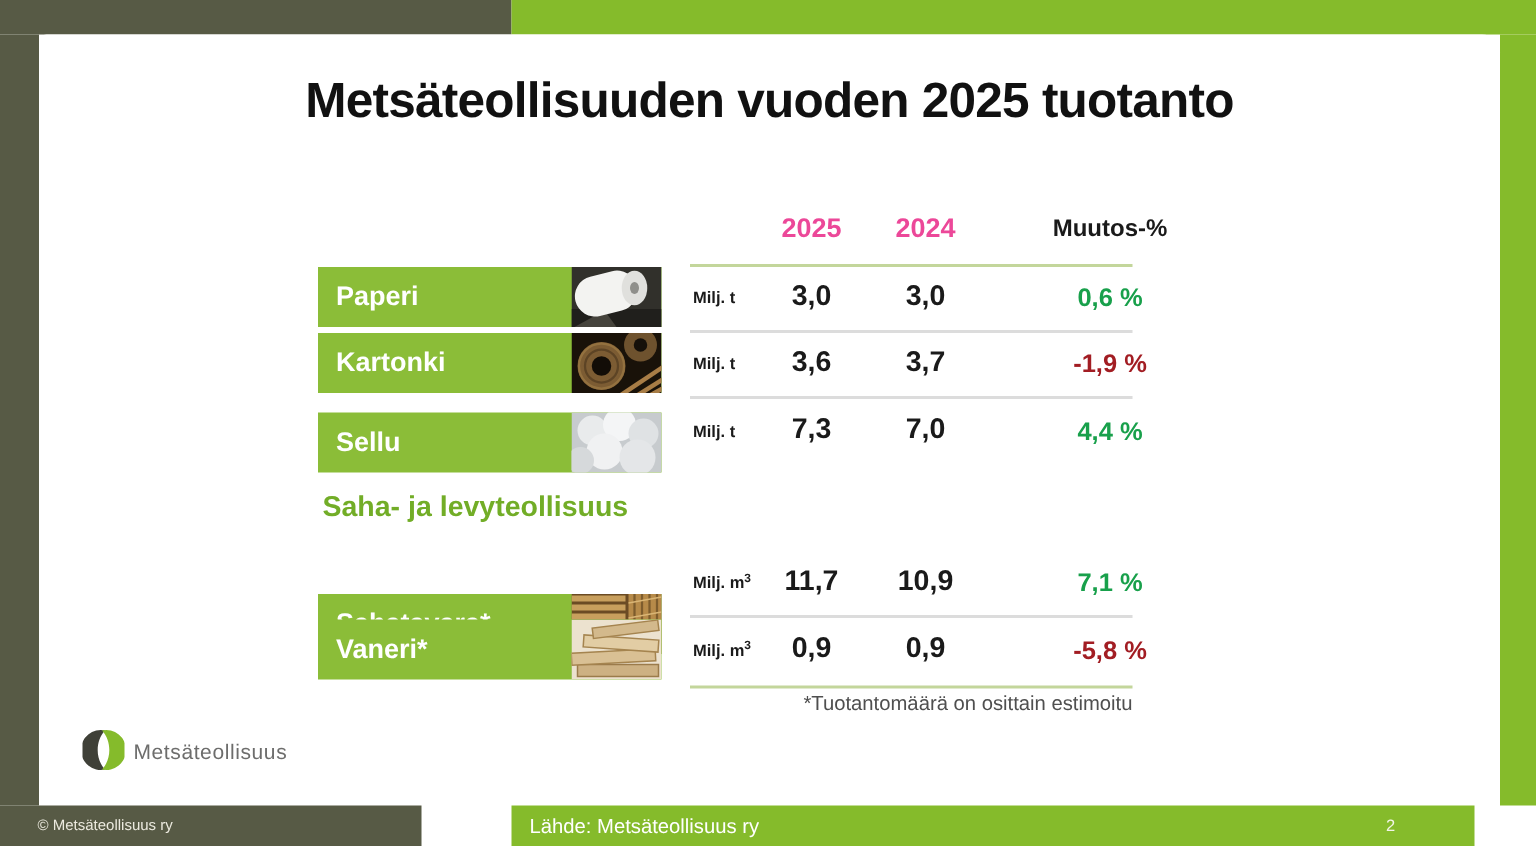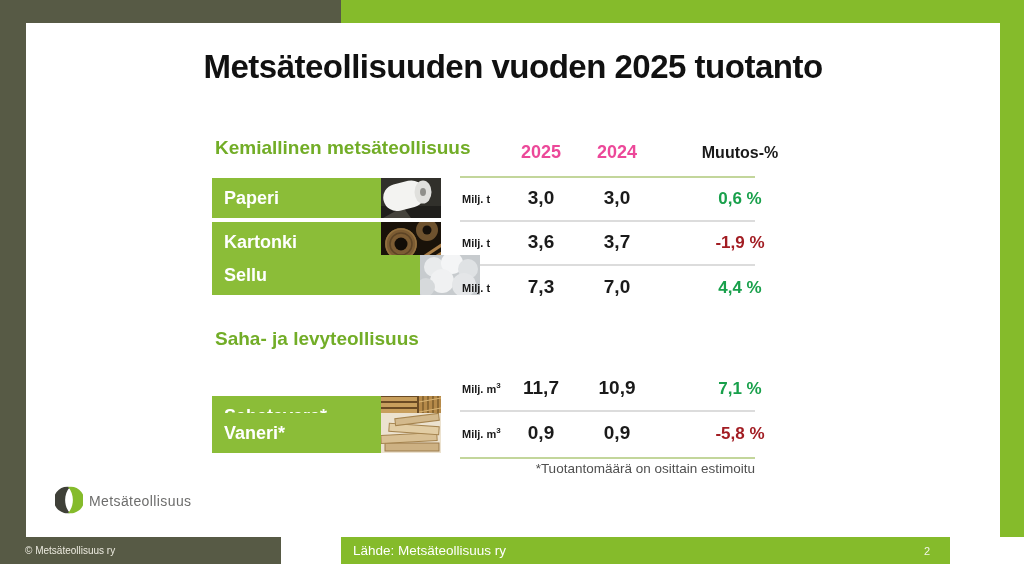--- a/index.html
+++ b/index.html
@@ -18,21 +18,21 @@
     left:26px;top:23px;width:974px;height:514px;background:#ffffff;
     border-radius:5px 12px 12px 5px;
   }
   
   .footer-left{
     left:0;top:537px;width:281px;height:27px;background:#575a45;
     color:#eceadf;font-size:10px;line-height:27px;padding-left:25px;box-sizing:border-box;
   }
   .footer-right{
     left:341px;top:537px;width:609px;height:27px;background:#85bb2b;
-    color:#ffffff;font-size:13.5px;line-height:27px;
+    color:#ffffff;font-size:13.5px;line-height:27px;padding-left:33px;
   }
   .footer-source{position:absolute;left:12px;top:0;}
   .footer-page{position:absolute;left:583px;top:1px;font-size:11px;color:#f2f5e8;}
   
   .title{
     left:0;top:25px;width:974px;text-align:center;
     font-size:33px;font-weight:bold;color:#111111;letter-spacing:-0.5px;
   }
   
   .sec-heading{
@@ -86,21 +86,20 @@
 
 <div class="abs topbar-left"></div>
 <div class="abs topbar-right"></div>
 <div class="abs left-edge"></div>
 <div class="abs right-edge"></div>
 
 <div class="abs card">
 
   <div class="abs title">Metsäteollisuuden vuoden 2025 tuotanto</div>
 
-  <div class="abs sec-heading" style="top:114px;">Kemiallinen metsäteollisuus</div>
   <div class="abs grid-row col-headers">
     <span class="c1">2025</span>
     <span class="c2">2024</span>
     <span class="c3">Muutos-%</span>
   </div>
   <div class="abs line-green" style="top:153px;"></div>
 
   <div class="abs bar" style="top:155px;">
     <span class="bar-label">Paperi</span>
     <span class="bar-img">
@@ -144,21 +143,21 @@
     </span>
   </div>
   <div class="abs grid-row vals" style="top:199px;">
     <span class="unit"><span>Milj. t</span><sup></sup></span>
     <span class="c1">3,6</span>
     <span class="c2">3,7</span>
     <span class="c3 chg-down">-1,9 %</span>
   </div>
   <div class="abs line-gray" style="top:241px;"></div>
 
-  <div class="abs bar" style="top:232px;padding-left:39px;">
+  <div class="abs bar" style="top:252px;">
     <span class="bar-label">Sellu</span>
     <span class="bar-img">
       <svg viewBox="0 0 60 40" width="60" height="40">
         <rect width="60" height="40" fill="#c7cbce"></rect>
         <circle cx="14" cy="12" r="10" fill="#e9ebec"></circle>
         <circle cx="32" cy="8" r="11" fill="#f4f5f6"></circle>
         <circle cx="48" cy="14" r="10" fill="#dfe2e4"></circle>
         <circle cx="22" cy="26" r="12" fill="#f0f1f2"></circle>
         <circle cx="44" cy="30" r="12" fill="#e4e6e8"></circle>
         <circle cx="6" cy="32" r="9" fill="#d6d9db"></circle>

